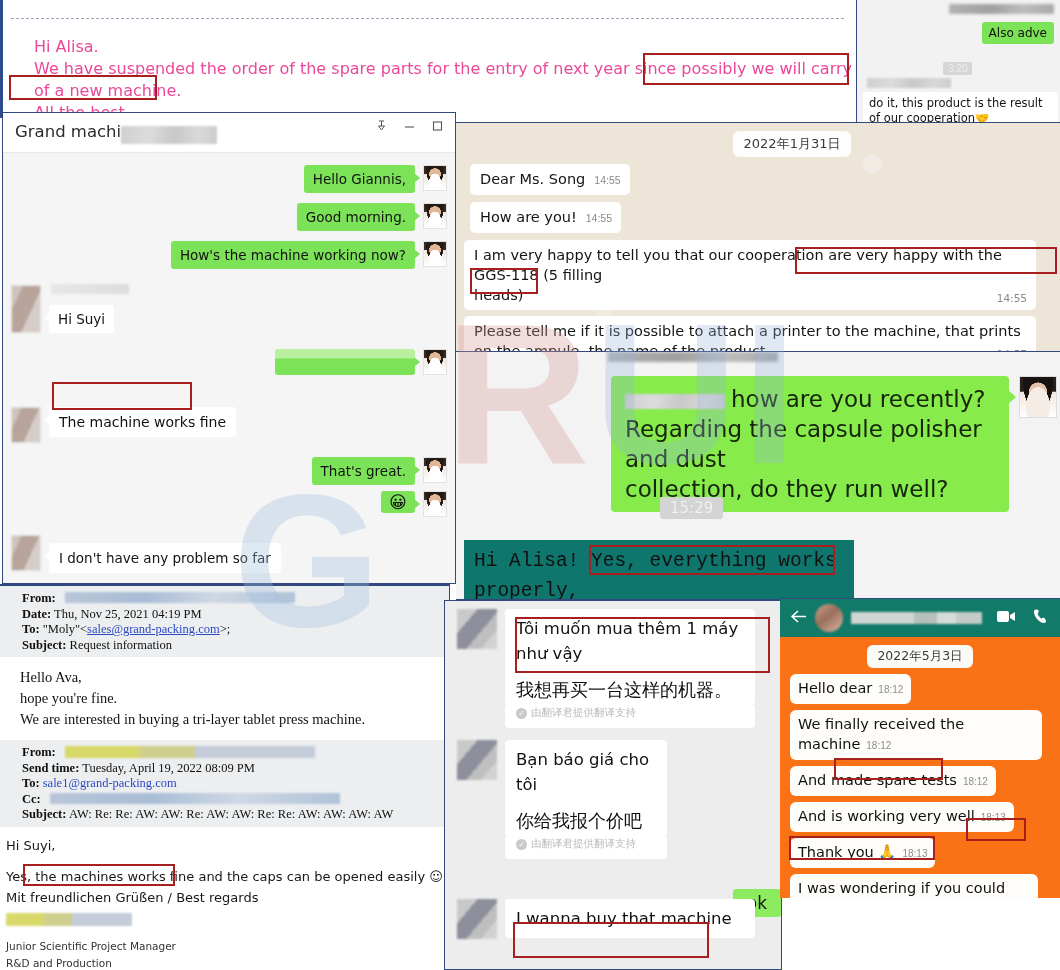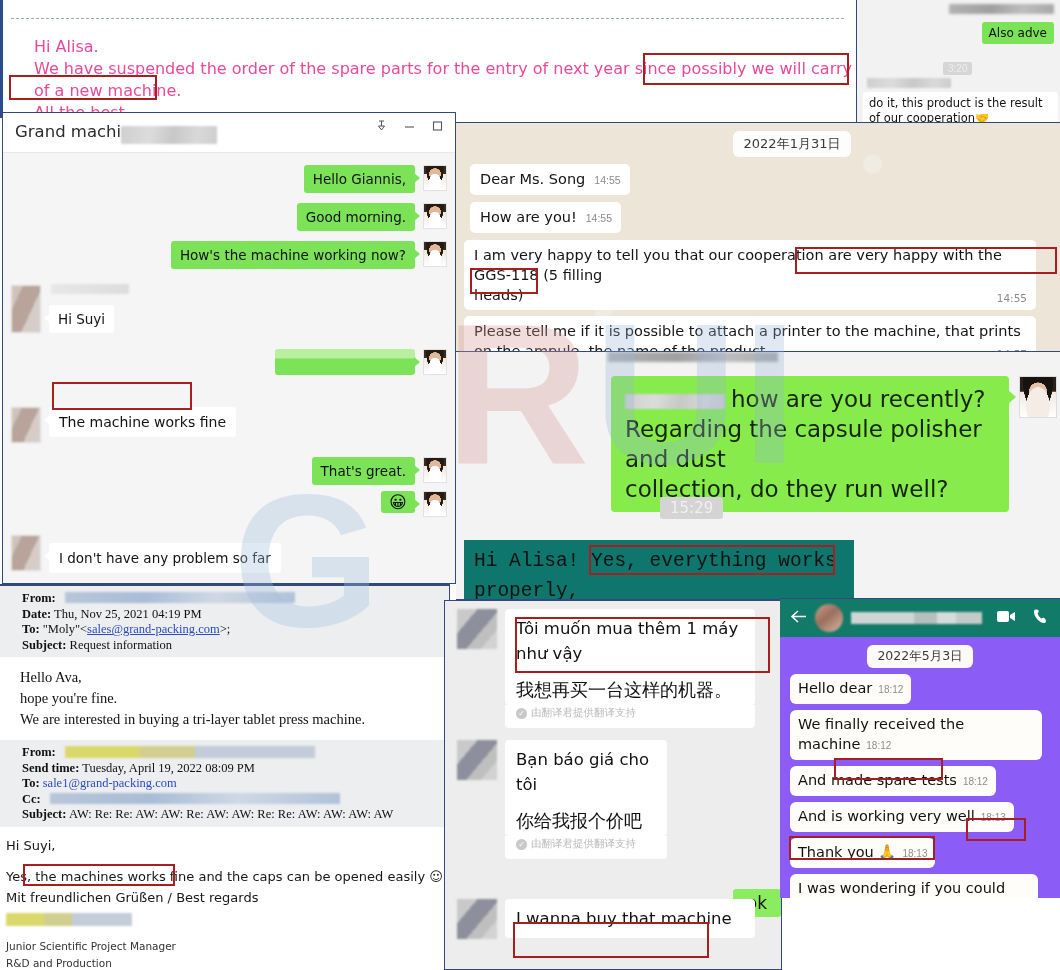--- a/index.html
+++ b/index.html
@@ -331,21 +331,21 @@
   .tr-ok {
     position: absolute; right: 0px; bottom: 52px;
     background: #8cec60; color: #111; font-size: 17px;
     padding: 4px 14px; border-radius: 3px;
     font-family: "DejaVu Sans", sans-serif;
   }
 
   
   #wa-panel {
     position: absolute; left: 780px; top: 598px; width: 280px; height: 300px;
-    background: #8b5cf6;
+    background: #f97316;
     border-top: 1.5px solid #31497e;
     overflow: hidden;
   }
   #wa-panel .wahdr {
     height: 38px; background: #127a68; display: flex; align-items: center;
     padding: 0 10px; gap: 8px; color: #fff;
   }
   #wa-panel .wa-ava {
     width: 28px; height: 28px; border-radius: 50%;
     background: linear-gradient(140deg,#caa08a,#9a6f5c 45%,#dcb9a6);

